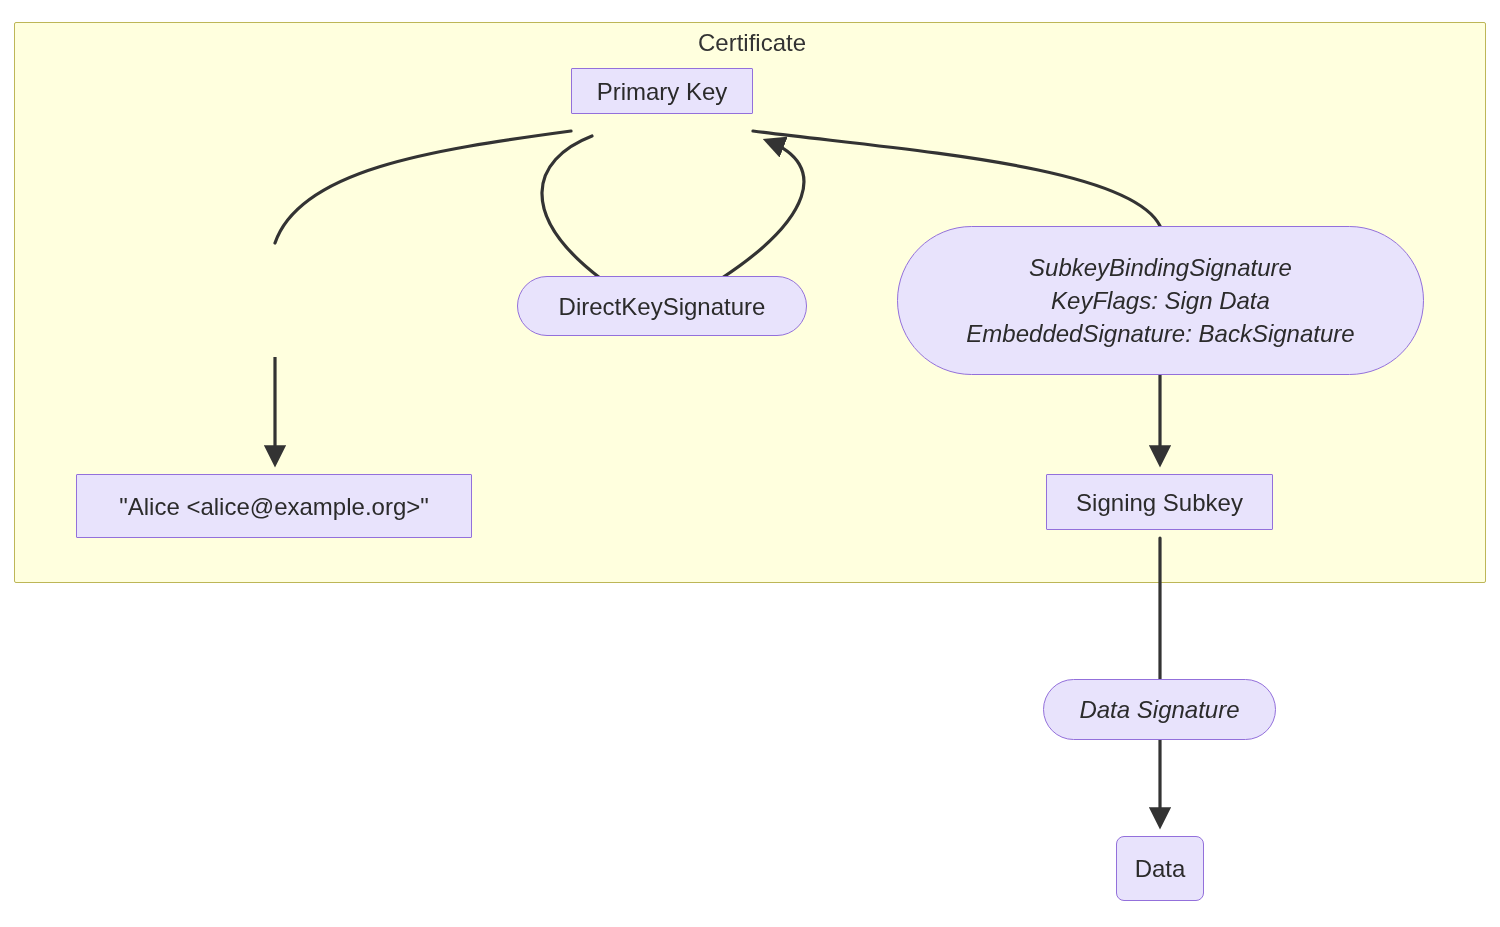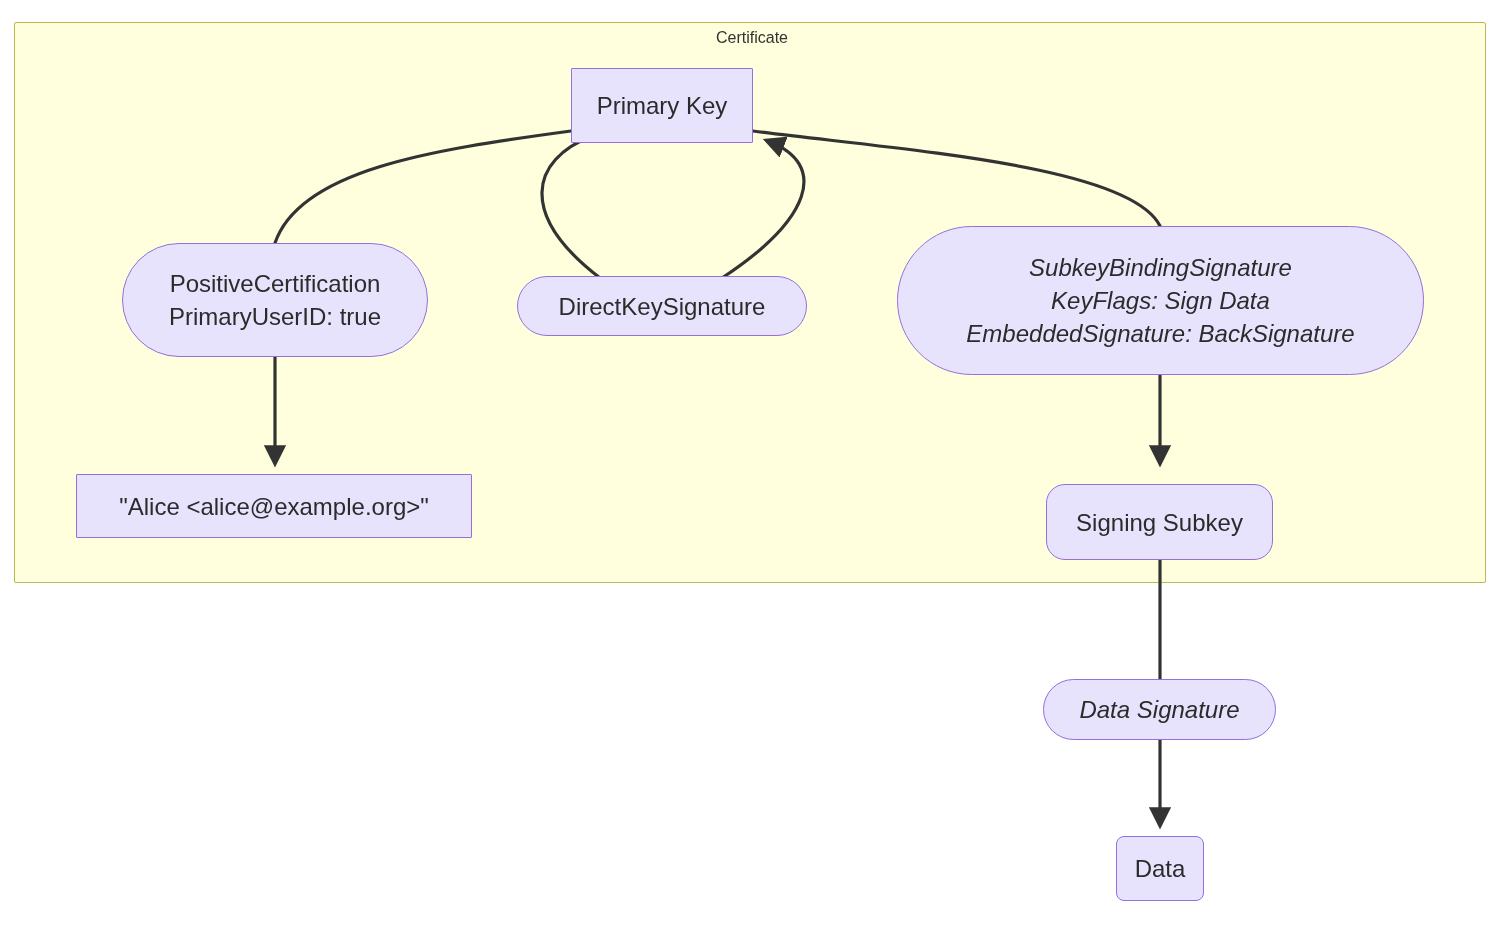--- a/index.html
+++ b/index.html
@@ -29,21 +29,21 @@
   .cluster {
     position: absolute;
     box-sizing: border-box;
     background: #ffffde;
     border: 1.6px solid #bdb657;
     border-radius: 2px;
   }
   .cluster-label {
     position: absolute;
     text-align: center;
-    font-size: 16px;
+    font-size: 24px;
     color: #333333;
     white-space: nowrap;
   }
   .node {
     position: absolute;
     box-sizing: border-box;
     background: #e8e3fc;
     border: 1.7px solid #9370db;
     color: #2b2b2b;
     font-size: 24px;
@@ -90,32 +90,30 @@
 
     <path d="M 275,357 L 275,462" fill="none" stroke="#333333" stroke-width="3.2" marker-end="url(#arrow)"></path>
 
     <path d="M 1160,375 L 1160,462" fill="none" stroke="#333333" stroke-width="3.2" marker-end="url(#arrow)"></path>
 
     <path d="M 1160,538 L 1160,679" fill="none" stroke="#333333" stroke-width="3.2" stroke-linecap="round"></path>
 
     <path d="M 1160,740 L 1160,824" fill="none" stroke="#333333" stroke-width="3.2" marker-end="url(#arrow)"></path>
   </svg>
 
-  <div class="node rect" style="left:571px;  top:68px;  width:182px; height:75px;">Primary Key</div>
+  <div class="node rect" style="left:571px;  top:68px;  width:182px; height:46px;">Primary Key</div>
 
-  <div class="node stadium" style="left:122px;  top:243px; width:306px; height:114px;">PositiveCertification
-PrimaryUserID: true</div>
 
   <div class="node stadium" style="left:517px;  top:276px; width:290px; height:60px;">DirectKeySignature</div>
 
   <div class="node stadium" style="left:897px;  top:226px; width:527px; height:149px;font-style:italic;">SubkeyBindingSignature
 KeyFlags: Sign Data
 EmbeddedSignature: BackSignature</div>
 
   <div class="node rect" style="left:76px;   top:474px; width:396px; height:64px;">"Alice &lt;alice@example.org&gt;"</div>
 
-  <div class="node rect" style="left:1046px; top:484px; width:227px; height:76px;border-radius:19px;">Signing Subkey</div>
+  <div class="node rect" style="left:1046px; top:474px; width:227px; height:56px;">Signing Subkey</div>
 
   <div class="node stadium" style="left:1043px; top:679px; width:233px; height:61px;font-style:italic;">Data Signature</div>
 
   <div class="node round" style="left:1116px; top:836px; width:88px;  height:65px;">Data</div>
 
 </div>
 
 </body></html>

